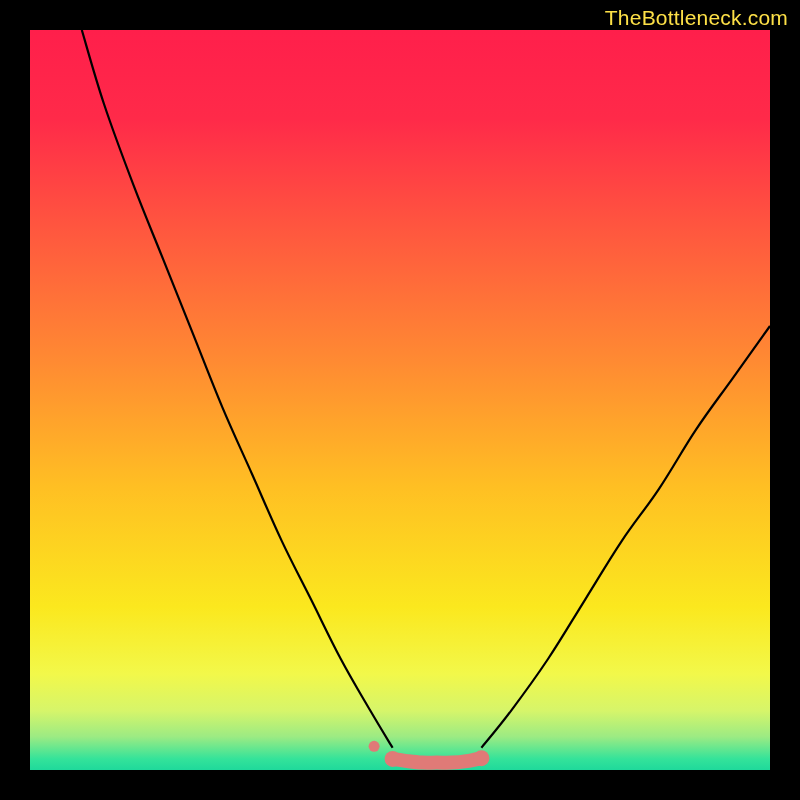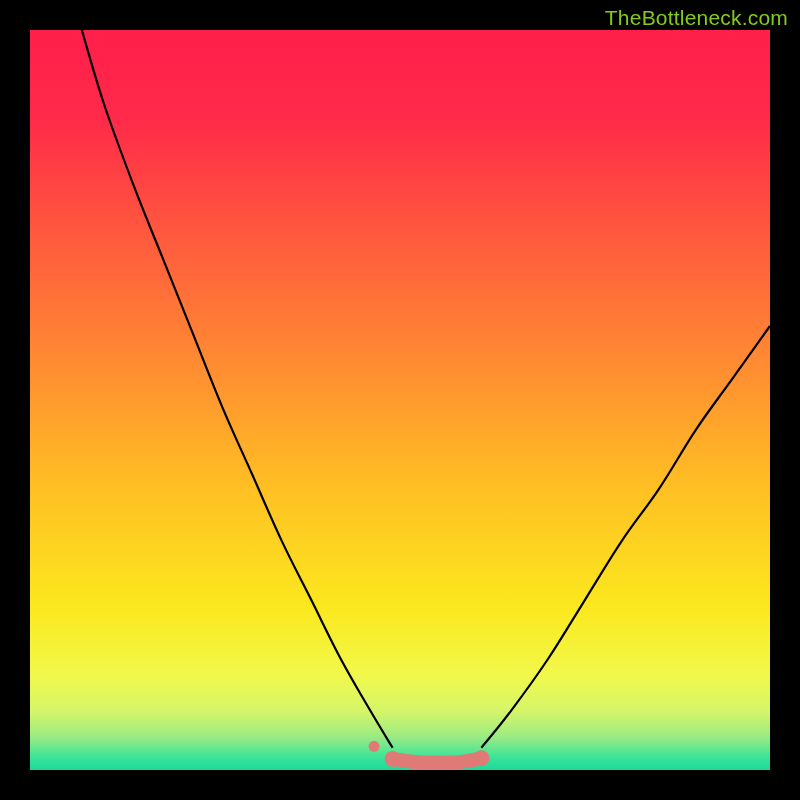--- a/index.html
+++ b/index.html
@@ -39,21 +39,21 @@
     left: 0;
     top: 0;
     width: 100%;
     height: 100%;
     pointer-events: none;
   }
   .watermark {
     position: absolute;
     top: 6px;
     right: 12px;
-    color: #84cc16;
+    color: #fde047;
     font-size: 21px;
     font-weight: 500;
     letter-spacing: 0.2px;
     user-select: none;
   }
 </style>
 </head>
 <body>
 
 <div class="frame">

